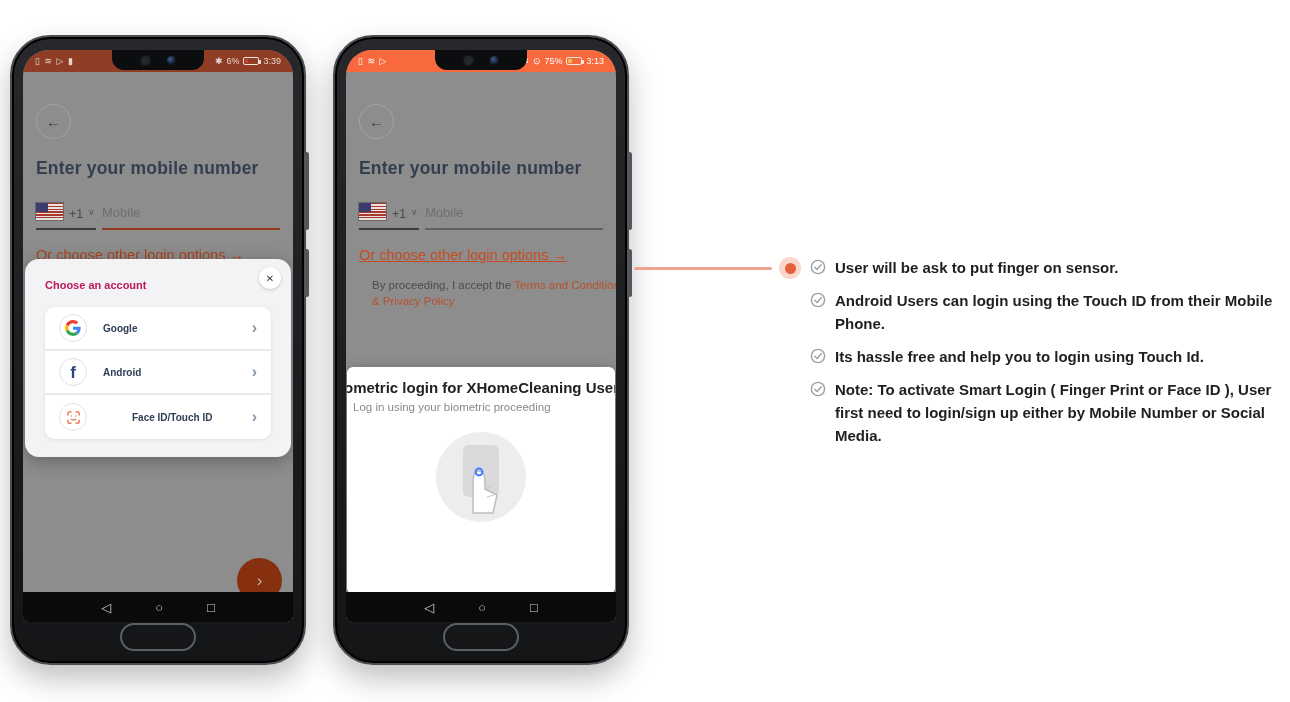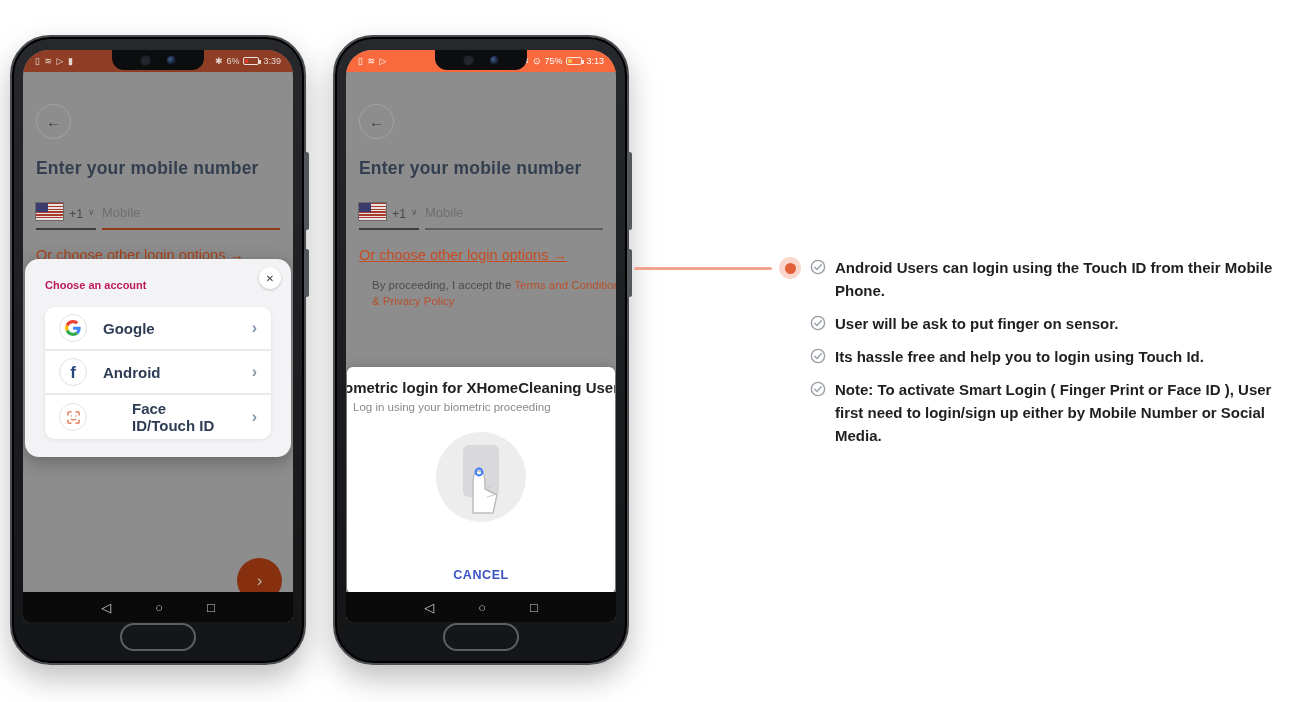--- a/index.html
+++ b/index.html
@@ -83,21 +83,21 @@
   .ad-close { position:absolute; right:10px; top:8px; width:22px; height:22px; border-radius:50%;
               background:#ffffff; box-shadow:0 1px 3px rgba(0,0,0,.2); display:flex;
               align-items:center; justify-content:center; font-size:10px; color:#3a3a3a; }
   .ad-list { position:absolute; left:20px; right:20px; top:48px; border-radius:10px;
              overflow:hidden; box-shadow:0 1px 4px rgba(0,0,0,.08); }
   .ad-row { height:44px; background:#ffffff; display:flex; align-items:center; padding:0 14px;
             border-bottom:2px solid #e9e9ec; }
   .ad-row:last-child { border-bottom:none;gap:29px; }
   .ad-ic { width:28px; height:28px; border-radius:50%; border:1px solid #e1e1e4; background:#fff;
            display:flex; align-items:center; justify-content:center; }
-  .ad-label { margin-left:16px; font-size:15px; font-weight:bold; color:#2e3d54; flex:1; }
+  .ad-label { margin-left:16px; font-size:10px; font-weight:bold; color:#2e3d54; flex:1; }
   .ad-chev { color:#8595a8; font-size:16px; font-weight:bold; }
   .fb-f { font-size:17px; font-weight:bold; color:#29487d; line-height:1; }
 
   
   .bio-card { position:absolute; left:1px; right:1px; top:295px; height:227px; background:#ffffff;
               border-radius:6px; z-index:3; overflow:hidden; box-shadow:0 3px 14px rgba(0,0,0,.3); }
   .bio-title { position:absolute; left:-18px; top:12px; white-space:nowrap; font-size:15px;
                font-weight:bold; color:#222222; }
   .bio-sub { position:absolute; left:6px; top:34px; white-space:nowrap; font-size:11.5px; color:#8a8a8a; }
   .bio-illus { position:absolute; left:50%; top:64px; transform:translateX(-50%); }
@@ -241,21 +241,20 @@
           <div class="bio-sub">Log in using your biometric proceeding</div>
           <div class="bio-illus">
             <svg width="92" height="92" viewBox="0 0 92 92">
               <circle cx="46" cy="46" r="45" fill="#ededee"></circle>
               <rect x="28" y="14" width="36" height="52" rx="6" fill="#d9d9db"></rect>
               <path d="M38 82 L38 52 Q38 40 44 40 Q50 40 50 52 L50 58 L62 64 L58 82 Z" fill="#ffffff" stroke="#bdbdbf" stroke-width="1.5" stroke-linejoin="round"></path>
               <path d="M50 58 l6 -3 M52 66 l7 -2" stroke="#c9c9cb" stroke-width="1.2" fill="none"></path>
               <circle cx="44" cy="41" r="3.4" fill="none" stroke="#3e7bfa" stroke-width="2"></circle>
             </svg>
           </div>
-          <div class="bio-cancel">CANCEL</div>
         </div>
 
       </div>
       <div class="navbar">
         <span>◁</span>
         <span>○</span>
         <span>□</span>
       </div>
     </div>
     <div class="home-pill"></div>
@@ -267,30 +266,30 @@
   </div>
 
   <div class="annotations">
     <div class="anno-item">
       <span class="anno-check">
         <svg width="16" height="16" viewBox="0 0 16 16" fill="none" stroke="#9aa0a6" stroke-width="1.4" stroke-linecap="round">
           <circle cx="8" cy="8" r="6.6"></circle>
             <path d="M4.8 8.3 l2.2 2.2 4.3-4.7"></path>
         </svg>
       </span>
-      <span class="anno-text">Android Users can login using the Touch ID from their Mobile Phone.</span>
+      <span class="anno-text">User will be ask to put finger on sensor.</span>
     </div>
     <div class="anno-item">
       <span class="anno-check">
         <svg width="16" height="16" viewBox="0 0 16 16" fill="none" stroke="#9aa0a6" stroke-width="1.4" stroke-linecap="round">
           <circle cx="8" cy="8" r="6.6"></circle>
             <path d="M4.8 8.3 l2.2 2.2 4.3-4.7"></path>
         </svg>
       </span>
-      <span class="anno-text">User will be ask to put finger on sensor.</span>
+      <span class="anno-text">Android Users can login using the Touch ID from their Mobile Phone.</span>
     </div>
     <div class="anno-item">
       <span class="anno-check">
         <svg width="16" height="16" viewBox="0 0 16 16" fill="none" stroke="#9aa0a6" stroke-width="1.4" stroke-linecap="round">
           <circle cx="8" cy="8" r="6.6"></circle>
             <path d="M4.8 8.3 l2.2 2.2 4.3-4.7"></path>
         </svg>
       </span>
       <span class="anno-text">Its hassle free and help you to login using Touch Id.</span>
     </div>

